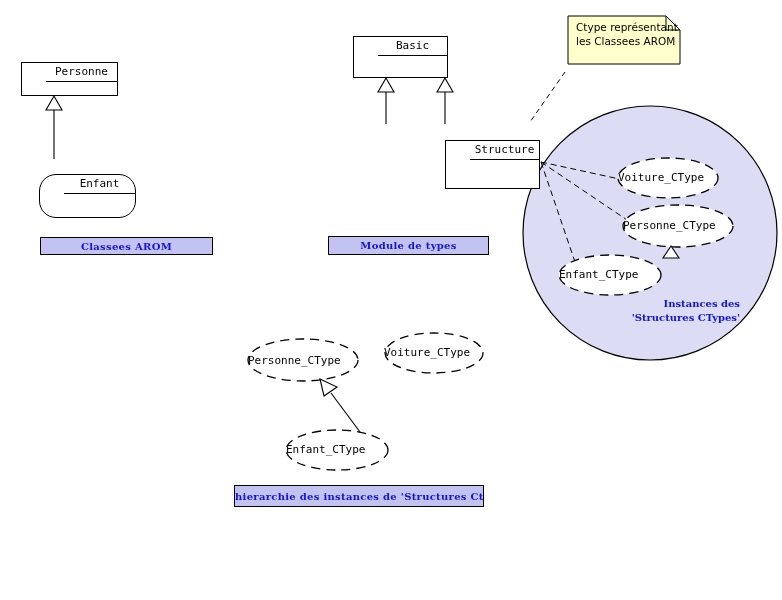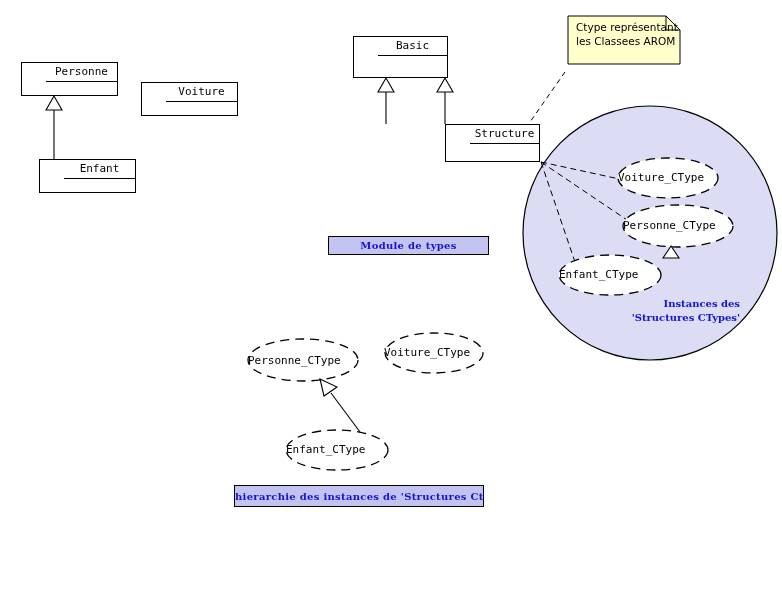--- a/index.html
+++ b/index.html
@@ -144,37 +144,33 @@
       <path d="M 568,16 L 666,16 L 680,30 L 680,64 L 568,64 Z" fill="#ffffcc" stroke="#000000" stroke-width="1"></path>
       <path d="M 666,16 L 666,30 L 680,30" fill="none" stroke="#000000" stroke-width="1"></path>
     </g>
   </svg>
 
   <div class="uml-class" style="left:21px; top:62px; width:97px; height:34px;">
     <div class="cls-name">Personne</div>
     <div class="cls-attrs"></div>
   </div>
 
-  <div class="uml-class" style="left:141px; top:82px; width:97px; height:34px;">
-    <div class="cls-name">Voiture</div>
-    <div class="cls-attrs"></div>
-  </div>
-
-  <div class="uml-class" style="left:39px; top:159px; width:97px; height:34px;">
+
+  <div class="uml-class" style="left:39px; top:174px; width:97px; height:44px;border-radius:17px;">
     <div class="cls-name">Enfant</div>
     <div class="cls-attrs"></div>
   </div>
 
   <div class="uml-class" style="left:353px; top:36px; width:95px; height:42px;">
     <div class="cls-name">Basic</div>
     <div class="cls-attrs" style="height:21px;"></div>
   </div>
 
 
-  <div class="uml-class" style="left:445px; top:124px; width:95px; height:38px;">
+  <div class="uml-class" style="left:445px; top:140px; width:95px; height:49px;">
     <div class="cls-name">Structure</div>
     <div class="cls-attrs" style="height:17px;"></div>
   </div>
 
   <div class="note-box" style="left:568px; top:16px; width:112px; height:48px;">
     <div class="note-text">
       <div>Ctype représentant</div>
       <div>les Classees AROM</div>
     </div>
   </div>
@@ -185,20 +181,23 @@
 
   <div class="instance-circle-label" style="left:560px; top:297px; width:180px;">
     <div>Instances des</div>
     <div>'Structures  CTypes'</div>
   </div>
 
   <div class="ellipse-label" style="left:248px; top:354px; width:110px;">Personne_CType</div>
   <div class="ellipse-label" style="left:384px; top:346px; width:100px;">Voiture_CType</div>
   <div class="ellipse-label" style="left:286px; top:443px; width:102px;">Enfant_CType</div>
 
+  <div class="legend-bar" style="left:40px; top:237px; width:173px; height:18px; line-height:17px;">
+    <span>Classees AROM</span>
+  </div>
 
   <div class="legend-bar" style="left:328px; top:236px; width:161px; height:19px; line-height:18px;">
     <span>Module de types</span>
   </div>
 
   <div class="legend-bar" style="left:234px; top:485px; width:250px; height:22px; line-height:21px;">
     <span>hierarchie des instances de 'Structures Ctypes'</span>
   </div>
 
 </div>

